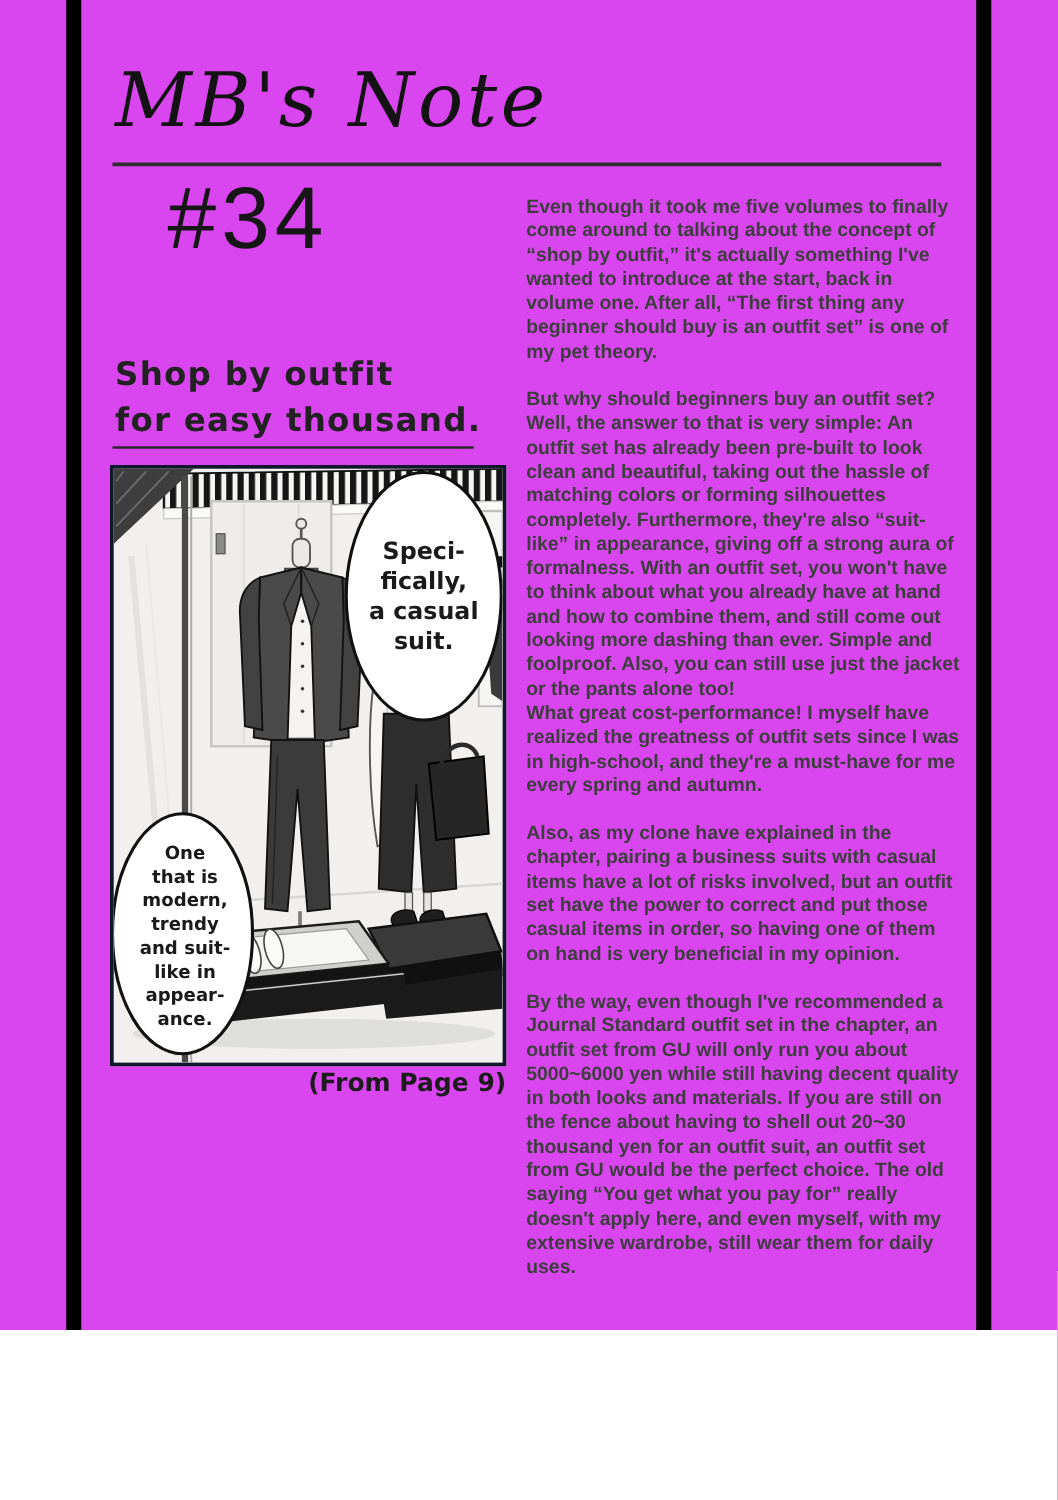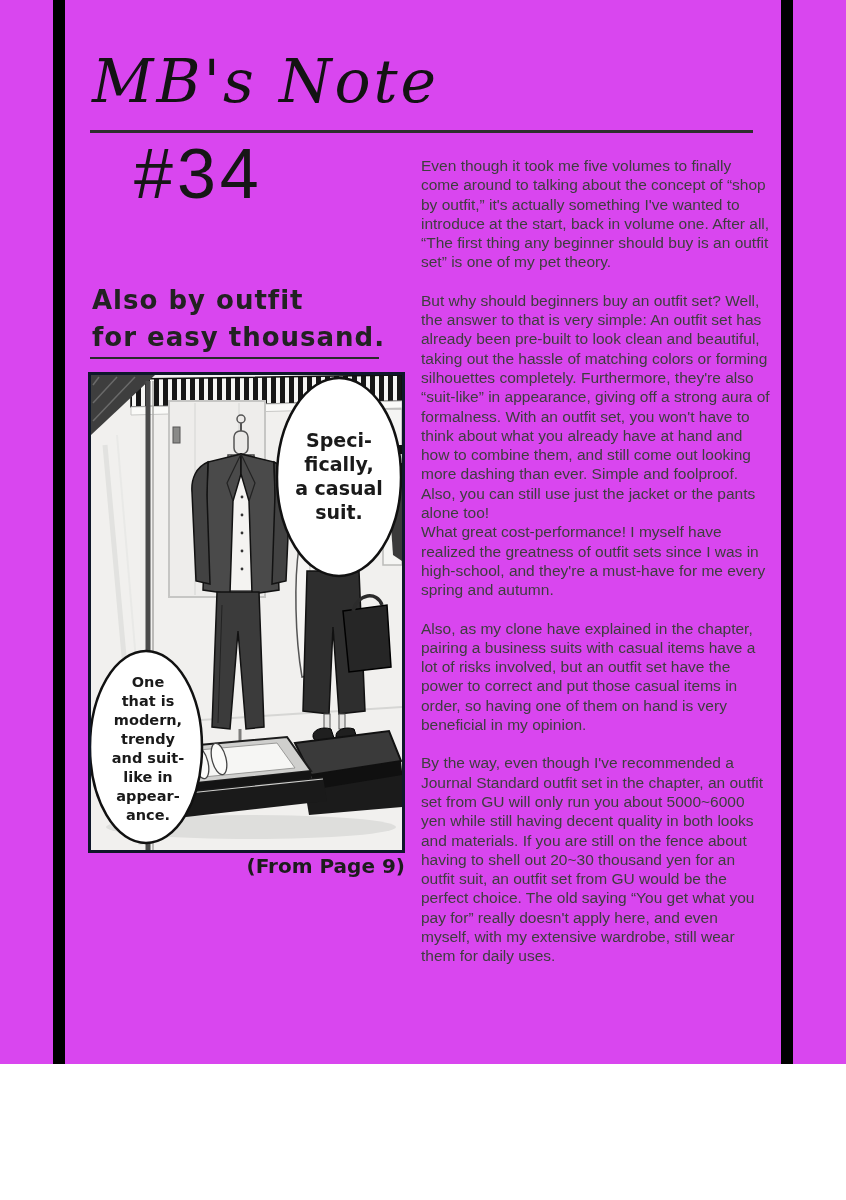--- a/index.html
+++ b/index.html
@@ -22,40 +22,40 @@
   #panel{position:absolute;left:88px;top:372px;width:311px;height:475px;border:3px solid #0f172a;
          background:#f1f0ee;}
   .bubble-text{font-family:"DejaVu Sans",sans-serif;font-weight:bold;fill:#1a1a1a;text-anchor:middle;}
   .bubble-text.big{font-size:19px;}
   .bubble-text.small{font-size:14.5px;}
 
   #caption{position:absolute;left:88px;top:854px;width:317px;text-align:right;
            font-family:"DejaVu Sans",sans-serif;font-weight:bold;font-size:20px;color:#1c1c1c;}
 
   #article{position:absolute;left:421px;top:156px;width:349px;color:#3e3e3e;}
-  #article p{margin:0 0 19px 0;font-size:15.5px;line-height:19.3px;white-space:pre-line;}
+  #article p{margin:0 0 19px 0;font-size:15.5px;line-height:19.3px;white-space:pre-line;font-weight:bold;}
 
   #footer-rule{position:absolute;left:90px;top:1112px;width:663px;height:3px;background:#161616;}
   #footer-label{position:absolute;left:453px;top:1120px;width:300px;text-align:right;
                 font-weight:bold;font-size:13.5px;color:#111;}
 </style>
 </head>
 <body>
 
 <div id="page">
 
   <div id="edge-left" class="edge-bar"></div>
   <div id="edge-right" class="edge-bar"></div>
 
   <div id="title">MB's Note</div>
   <div id="title-rule"></div>
   <div id="issue">#34</div>
 
   <div id="subtitle">
-    <div>Also by outfit</div>
+    <div>Shop by outfit</div>
     <div>for easy thousand.</div>
   </div>
   <div id="subtitle-rule"></div>
 
   <div id="panel">
     <svg width="311" height="475" viewBox="0 0 311 475">
 
       <rect x="0" y="0" width="311" height="475" fill="#f1f0ee"></rect>
 
       <line x1="0" y1="352" x2="311" y2="332" stroke="#d6d6d4" stroke-width="2"></line>

